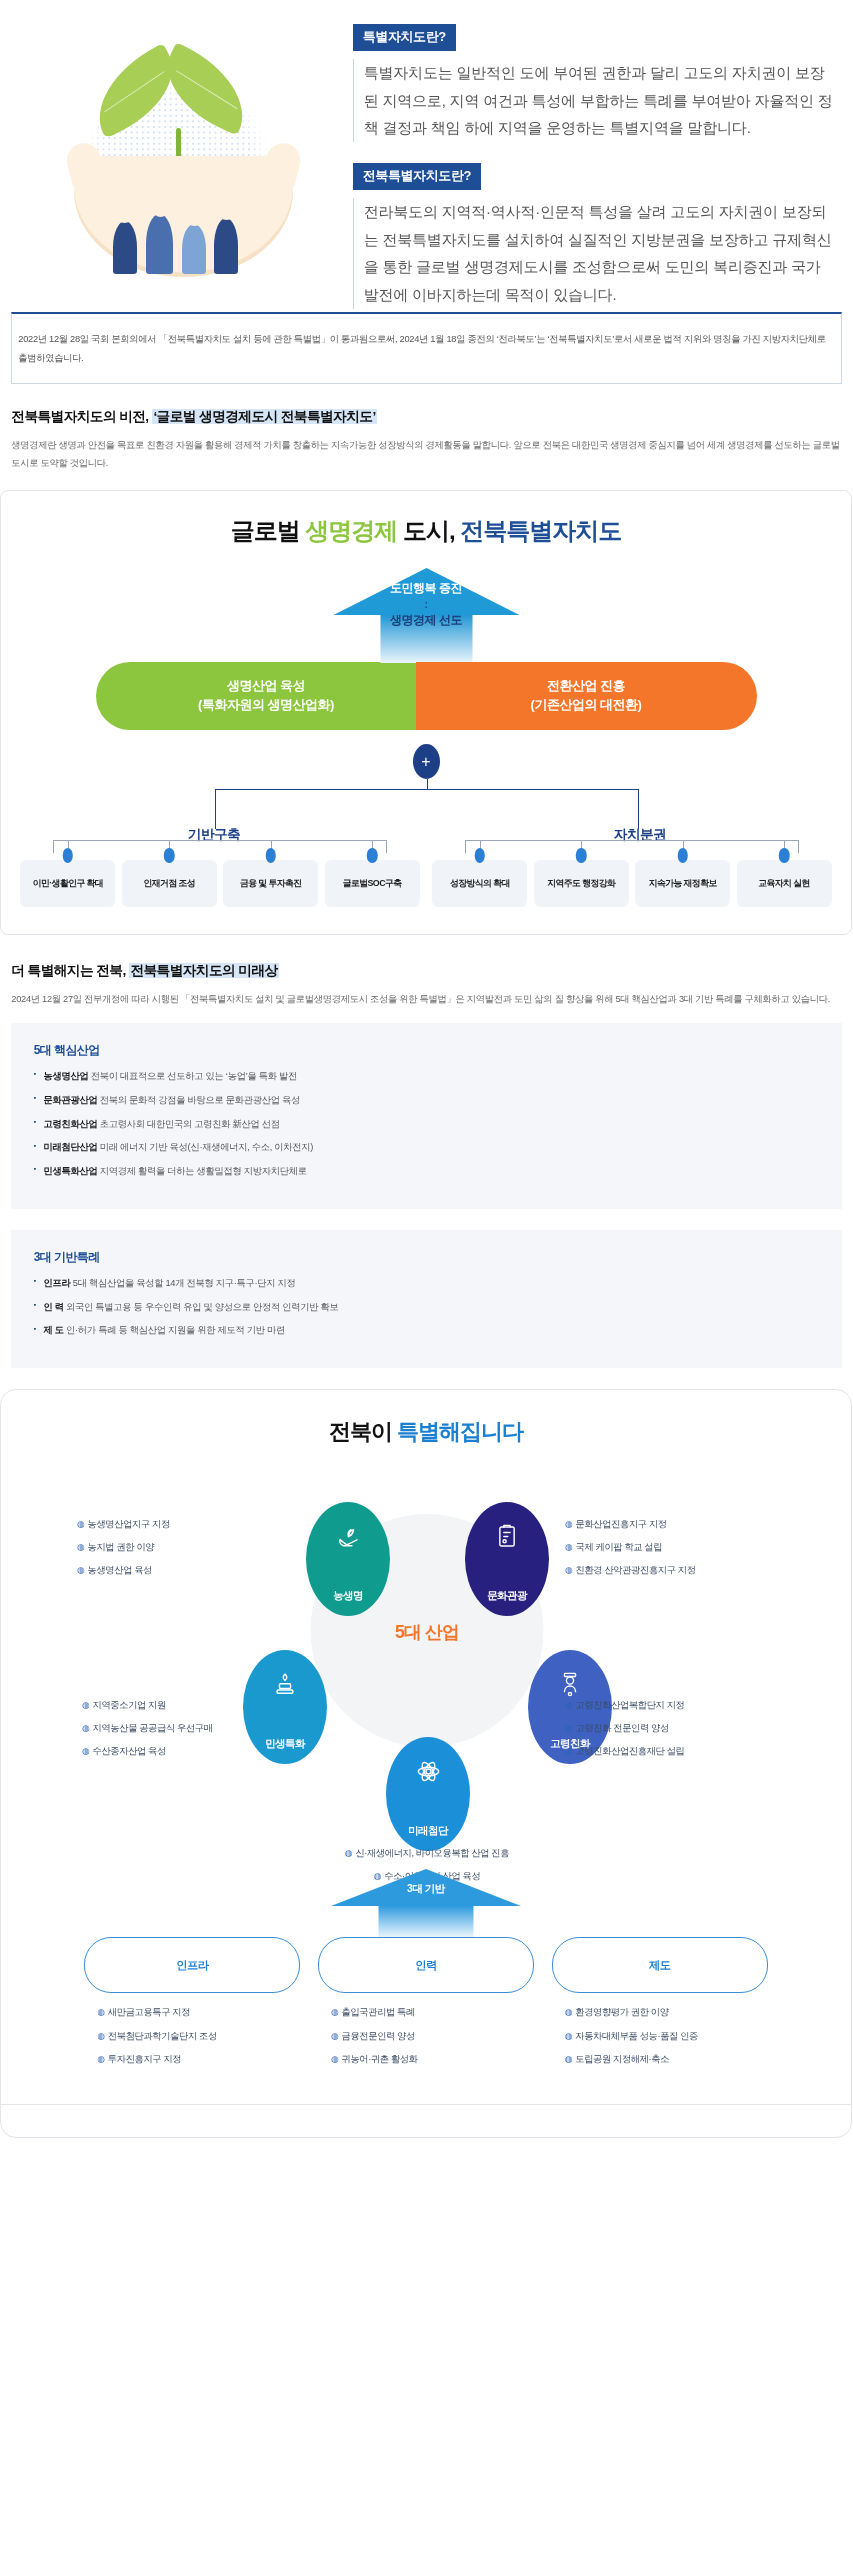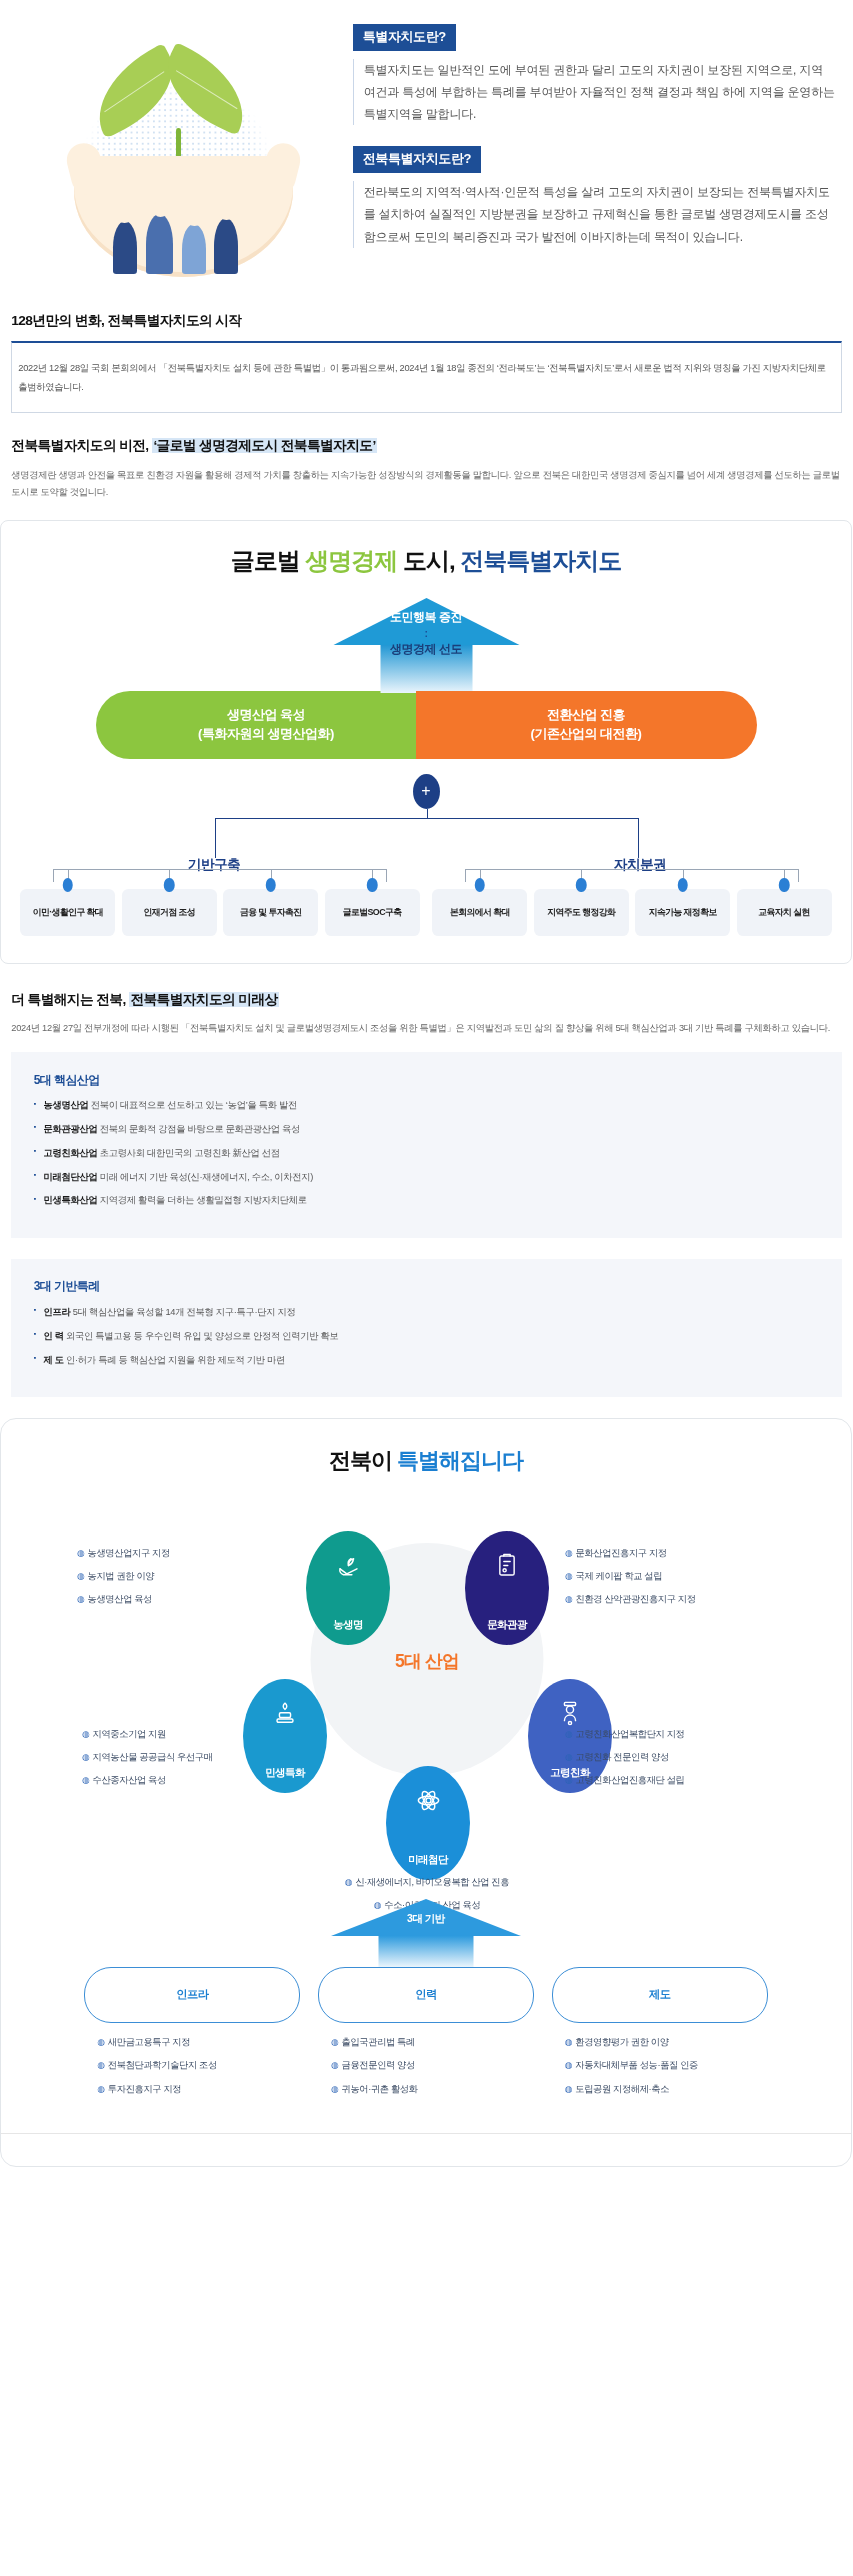--- a/index.html
+++ b/index.html
@@ -61,21 +61,21 @@
   .h4{ left:195px; bottom:69px; width:14.5px; height:14.5px;}
 
   .hero-text { position:absolute; left:353px; top:24px; width:483px; }
   .tagbox {
     display:inline-block; background:#1d4e96; color:#fff; font-weight:bold;
     font-size:13px; padding:4px 9.7px 4.8px; letter-spacing:-0.4px;
   }
   .tagbox.second { margin-top: 21px; }
   .hero-para {
     margin-top:8px; padding-left:9.7px; border-left:1.6px solid #c9d6e8;
-    font-size:12px; line-height:1.85; color:#555; letter-spacing:-0.2px;
+    font-size:15px; line-height:1.85; color:#555; letter-spacing:-0.2px;
   }
 
   
   .sec-title {
     font-size:13.7px; font-weight:bold; color:#111; letter-spacing:-0.6px;
     margin: 0 0 11.3px 11.3px;
   }
   .sec-title .hl { background:#d6e6f6; padding:0 1.6px; }
   .sec-desc {
     font-size:9.3px; color:#666; line-height:1.9; letter-spacing:-0.3px;
@@ -300,21 +300,20 @@
     <div class="hero-text">
       <div class="tagbox">특별자치도란?</div>
       <p class="hero-para">특별자치도는 일반적인 도에 부여된 권한과 달리 고도의 자치권이 보장된 지역으로, 지역 여건과 특성에 부합하는 특례를 부여받아 자율적인 정책 결정과 책임 하에 지역을 운영하는 특별지역을 말합니다.</p>
 
       <div class="tagbox second">전북특별자치도란?</div>
       <p class="hero-para">전라북도의 지역적·역사적·인문적 특성을 살려 고도의 자치권이 보장되는 전북특별자치도를 설치하여 실질적인 지방분권을 보장하고 규제혁신을 통한 글로벌 생명경제도시를 조성함으로써 도민의 복리증진과 국가 발전에 이바지하는데 목적이 있습니다.</p>
     </div>
   </section>
 
   <section style="margin-top:13px;">
-    <h2 class="sec-title">128년만의 변화, 전북특별자치도의 시작</h2>
     <div class="callout">2022년 12월 28일 국회 본회의에서 「전북특별자치도 설치 등에 관한 특별법」이 통과됨으로써, 2024년 1월 18일 종전의 ‘전라북도’는 ‘전북특별자치도’로서 새로운 법적 지위와 명칭을 가진 지방자치단체로 출범하였습니다.</div>
   </section>
 
   <section style="margin-top:24px;">
     <h2 class="sec-title">
       <span>전북특별자치도의 비전, </span><span class="hl">‘글로벌 생명경제도시 전북특별자치도’</span>
     </h2>
     <p class="sec-desc">생명경제란 생명과 안전을 목표로 친환경 자원을 활용해 경제적 가치를 창출하는 지속가능한 성장방식의 경제활동을 말합니다. 앞으로 전북은 대한민국 생명경제 중심지를 넘어 세계 생명경제를 선도하는 글로벌 도시로 도약할 것입니다.</p>
 
     <div class="vision">
@@ -389,21 +388,21 @@
           </div>
         </div>
 
         <div class="leafgroup">
           <div class="rail"></div>
             <div class="rail-end-l"></div>
             <div class="rail-end-r"></div>
           <div class="leafbox">
             <div class="stem"></div>
               <div class="dot"></div>
-            <div class="box">본회의에서 확대</div>
+            <div class="box">성장방식의 확대</div>
           </div>
           <div class="leafbox">
             <div class="stem"></div>
               <div class="dot"></div>
             <div class="box">지역주도 행정강화</div>
           </div>
           <div class="leafbox">
             <div class="stem"></div>
               <div class="dot"></div>
             <div class="box">지속가능 재정확보</div>

